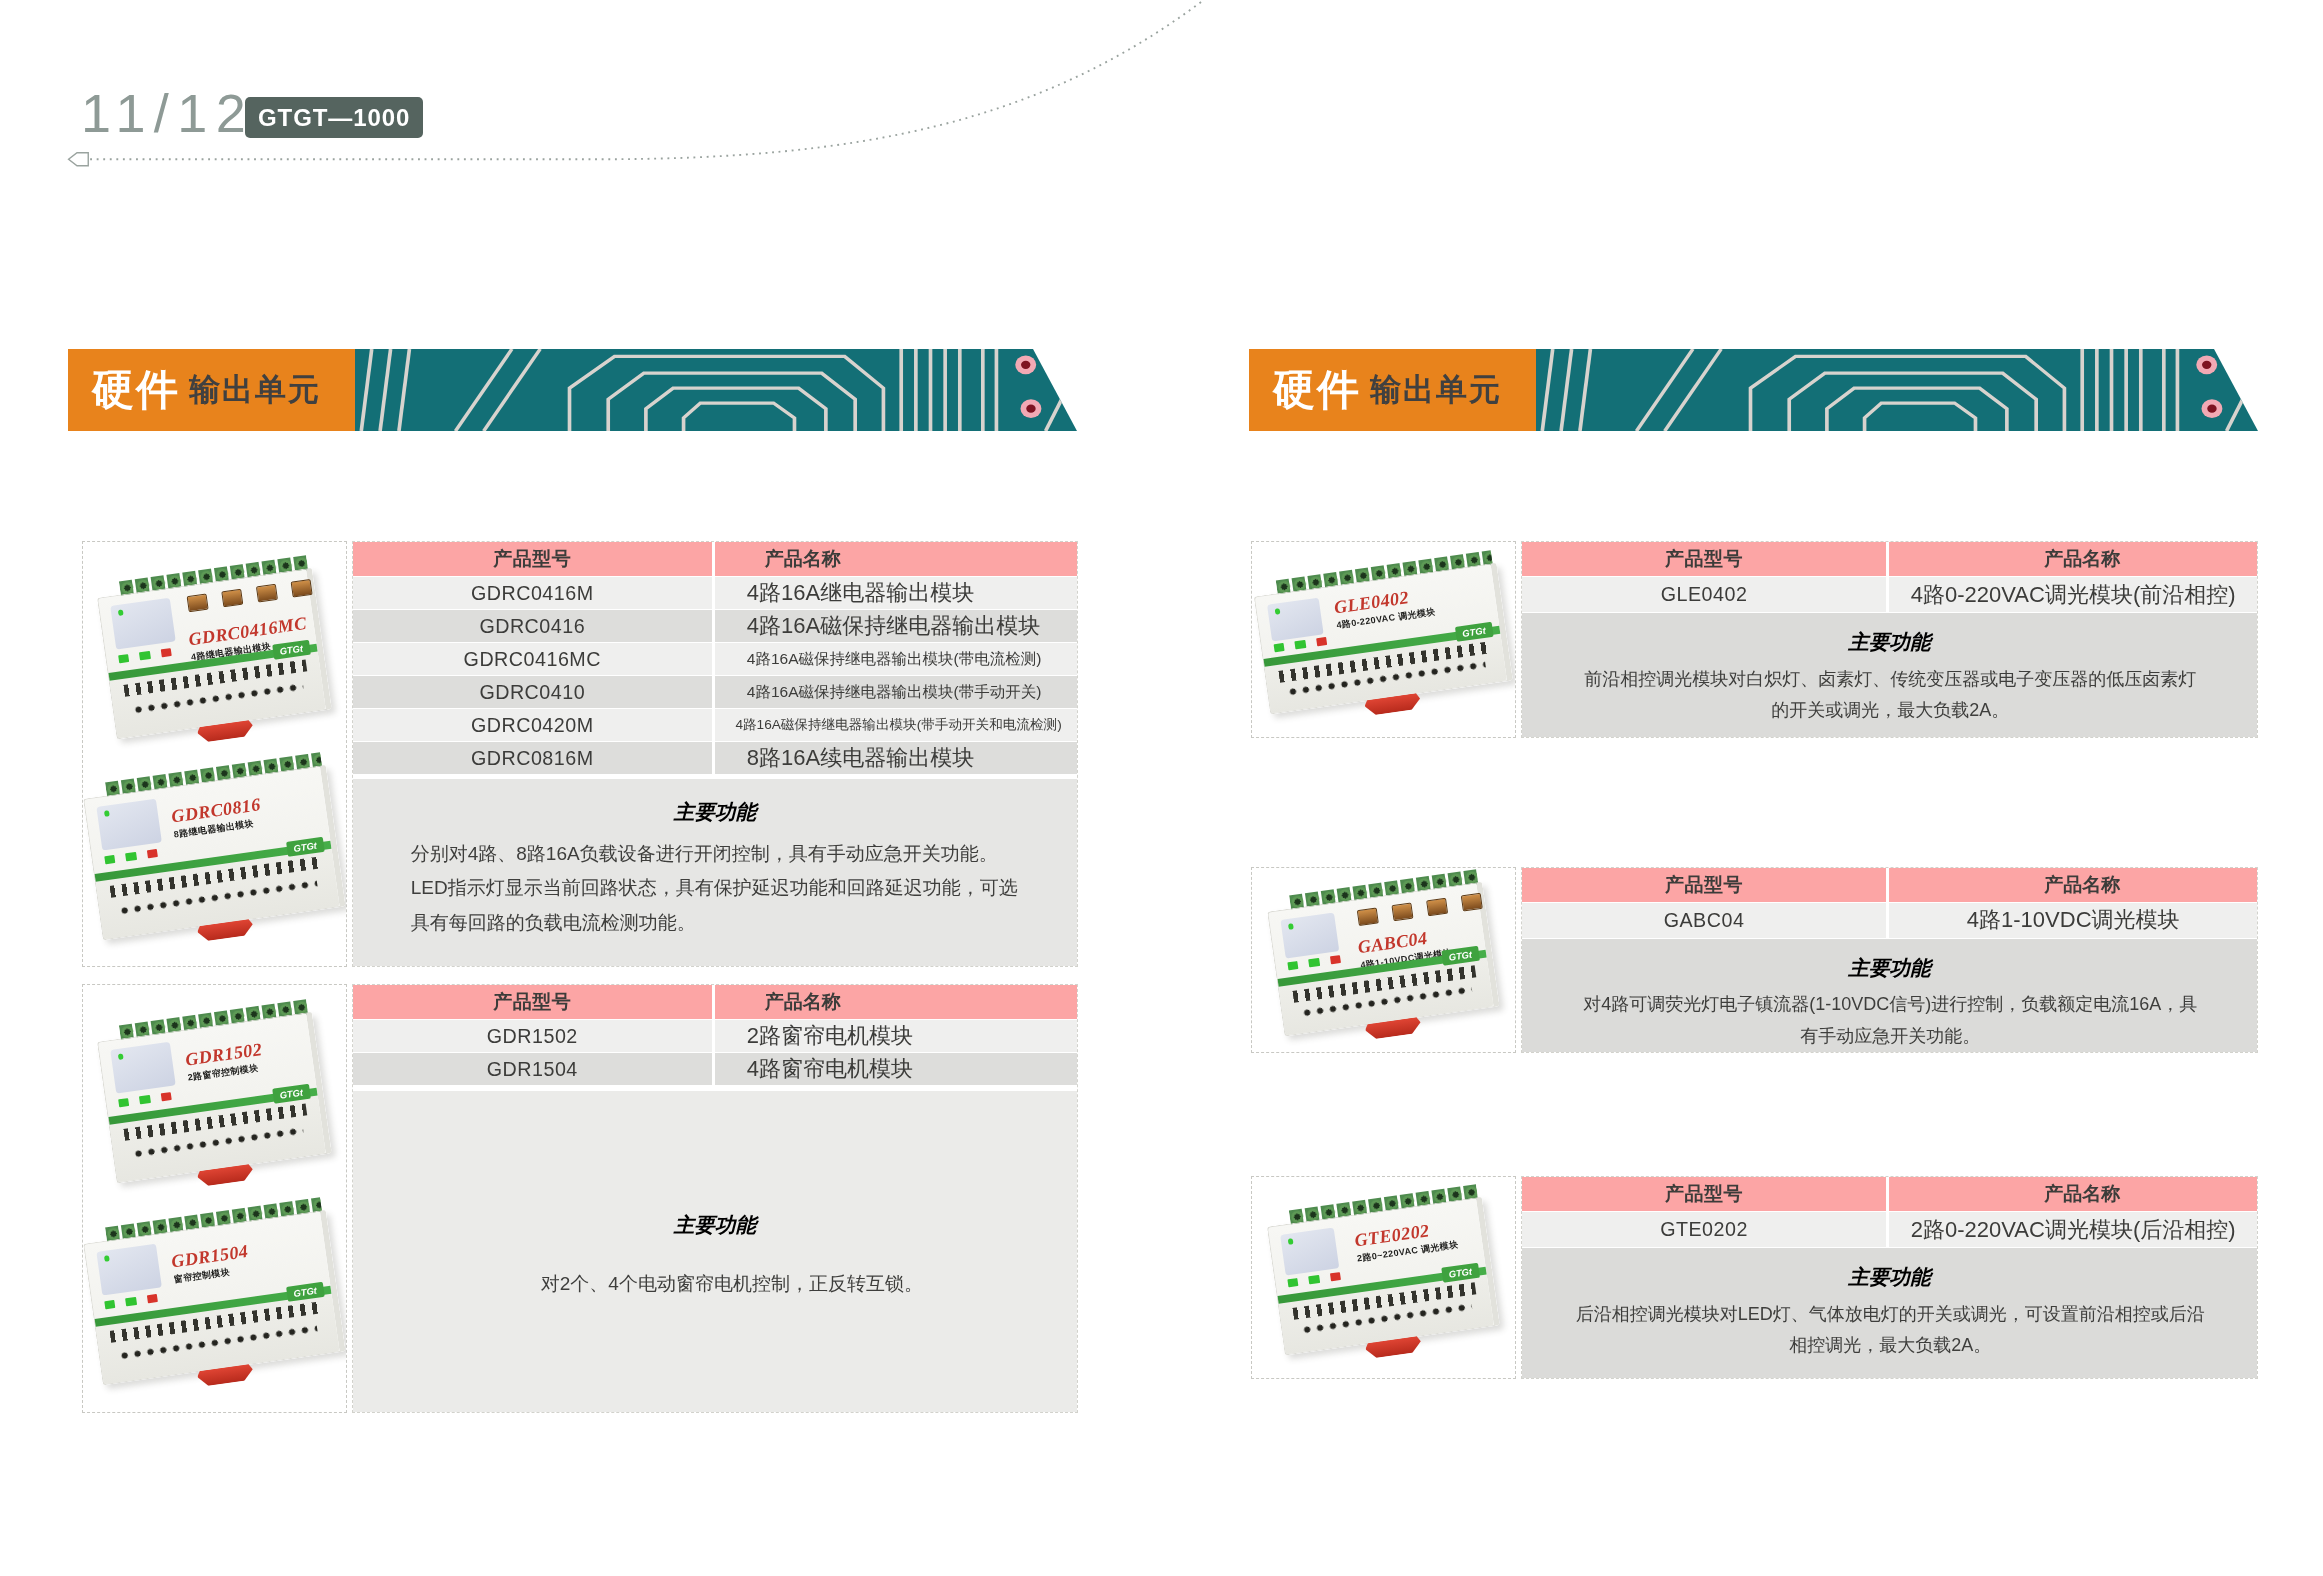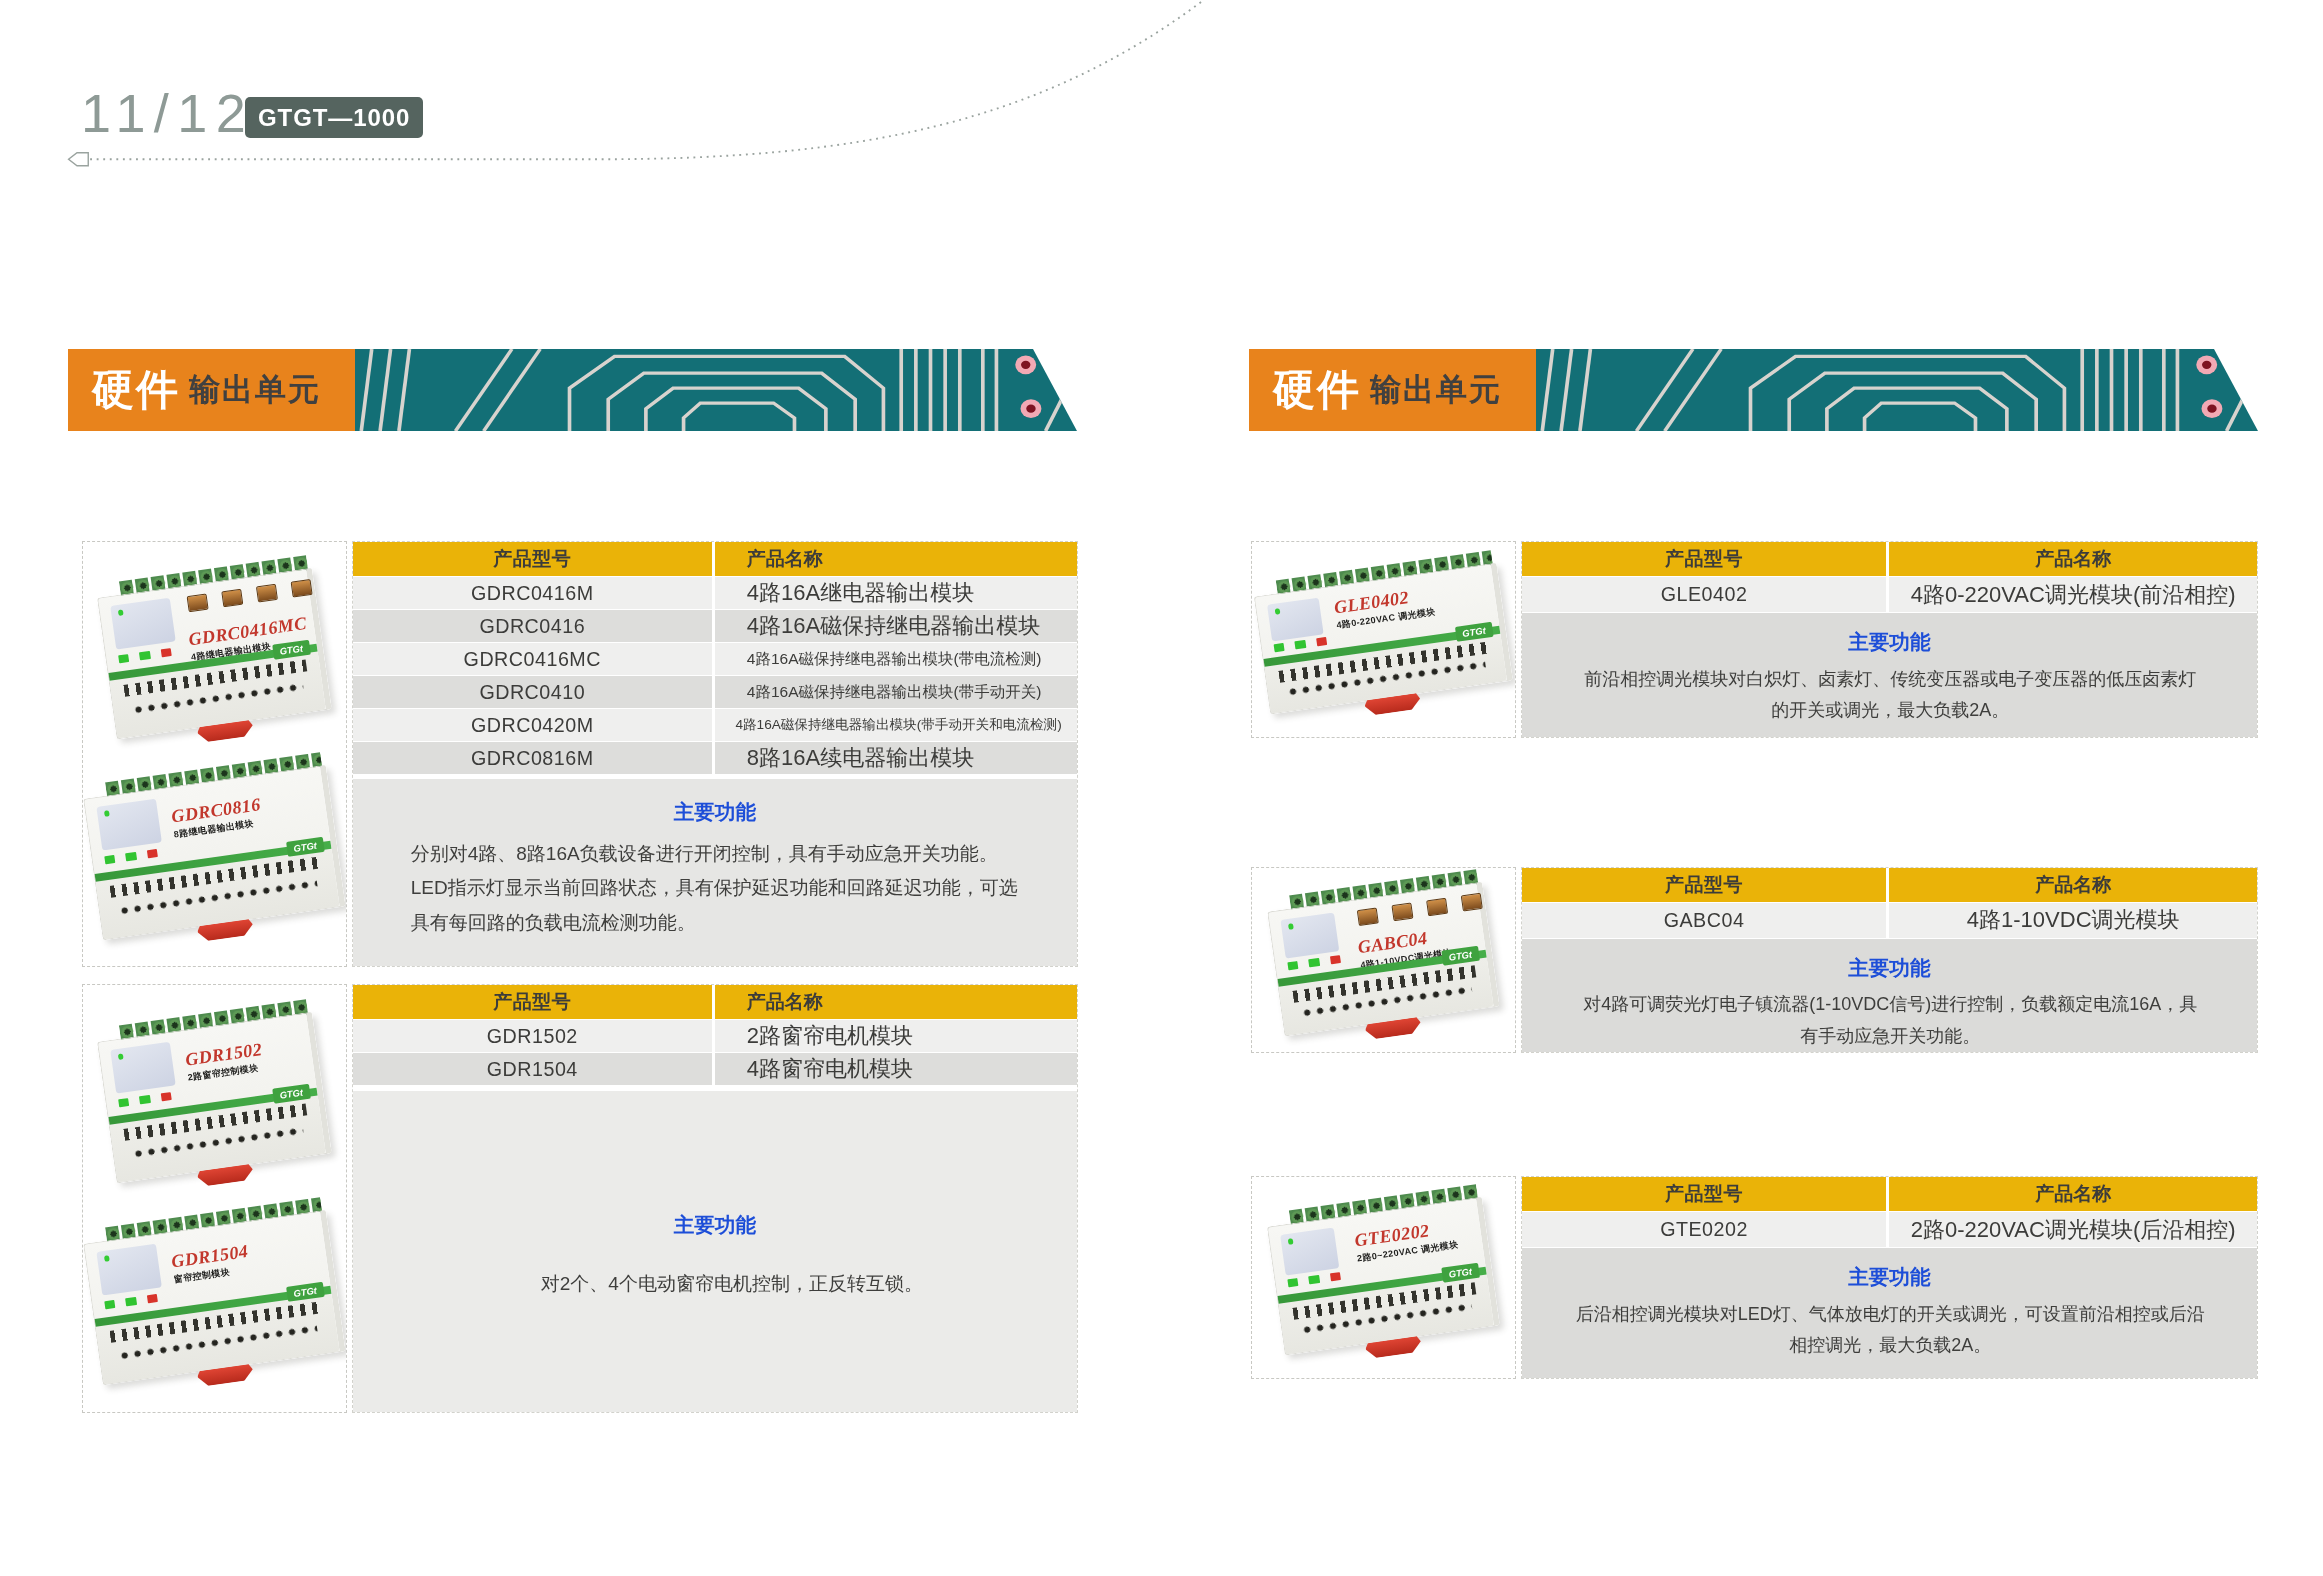--- a/index.html
+++ b/index.html
@@ -20,35 +20,35 @@
   .banner-label .t1{color:#fff;font-weight:bold;font-size:42px;letter-spacing:1.9px;}
   .banner-label .t2{color:#404040;font-weight:bold;font-size:31px;margin-left:9.4px;letter-spacing:1.9px;}
   .banner-pcb{flex:1;height:100%;clip-path:polygon(0 0,calc(100% - 44px) 0,100% 100%,0 100%);}
   .banner-pcb svg{width:100%;height:100%;display:block;}
 
   
   .sec{position:absolute;display:flex;box-sizing:border-box;}
   .imgbox{width:265px;box-sizing:border-box;border:0.9px dashed #C8C8C3;background:#fff;display:flex;flex-direction:column;
           justify-content:space-evenly;align-items:center;overflow:hidden;}
   .tablewrap{flex:1;margin-left:4.7px;display:flex;flex-direction:column;box-sizing:border-box;border:0.9px dashed #D2D2CC;}
-  .thead{display:flex;height:34px;background:#eab308;}
+  .thead{display:flex;height:34px;background:#fca5a5;gap:18px;}
   .trow{display:flex;height:32px;border-top:1.9px solid #fff;}
   .trow.alt{background:#DDDDDB;}
   .trow.lit{background:#EFEFEE;}
   .cell{display:flex;align-items:center;justify-content:center;box-sizing:border-box;}
   .cell.model{width:50%;border-right:3.7px solid #fff;font-size:19.7px;color:#3C3C3A;letter-spacing:0.5px;}
   .cell.name{flex:1;font-size:22px;color:#3C3C3A;}
   .thead .cell{font-weight:bold;font-size:19px;color:#49494
 7;}
   .align-left .cell.name{justify-content:flex-start;padding-left:32px;}
   .n-sm{font-size:15.5px !important;}
   .n-xs{font-size:13.6px !important;padding-left:20.6px !important;}
 
   .features{background:#E6E6E4;}
-  .ftitle{text-align:center;font-weight:bold;font-size:20.6px;color:#1d4ed8;}
+  .ftitle{text-align:center;font-weight:bold;font-size:20.6px;color:#000000;font-style:italic;}
   .fbody{font-size:19px;line-height:1.82;color:#3E3E3C;padding-left:34px;}
   .f-l1{flex:1;margin-top:4.7px;padding-top:19px;}
   .f-l1 .fbody{padding:11.2px 56px 0 58px;text-align:left;}
   .f-l2{flex:1;margin-top:5.6px;background:#EBEBE9;padding-top:120px;}
   .f-l2 .fbody{margin-top:28px;text-align:center;}
   .f-r{flex:1;background:#DBDBD9;border-top:1.9px solid #fff;padding-top:15px;}
   .f-r .fbody{padding:7.5px 52px 0 54px;text-align:center;font-size:18px;line-height:1.75;}
 
   
   .device{position:relative;width:217px;}

